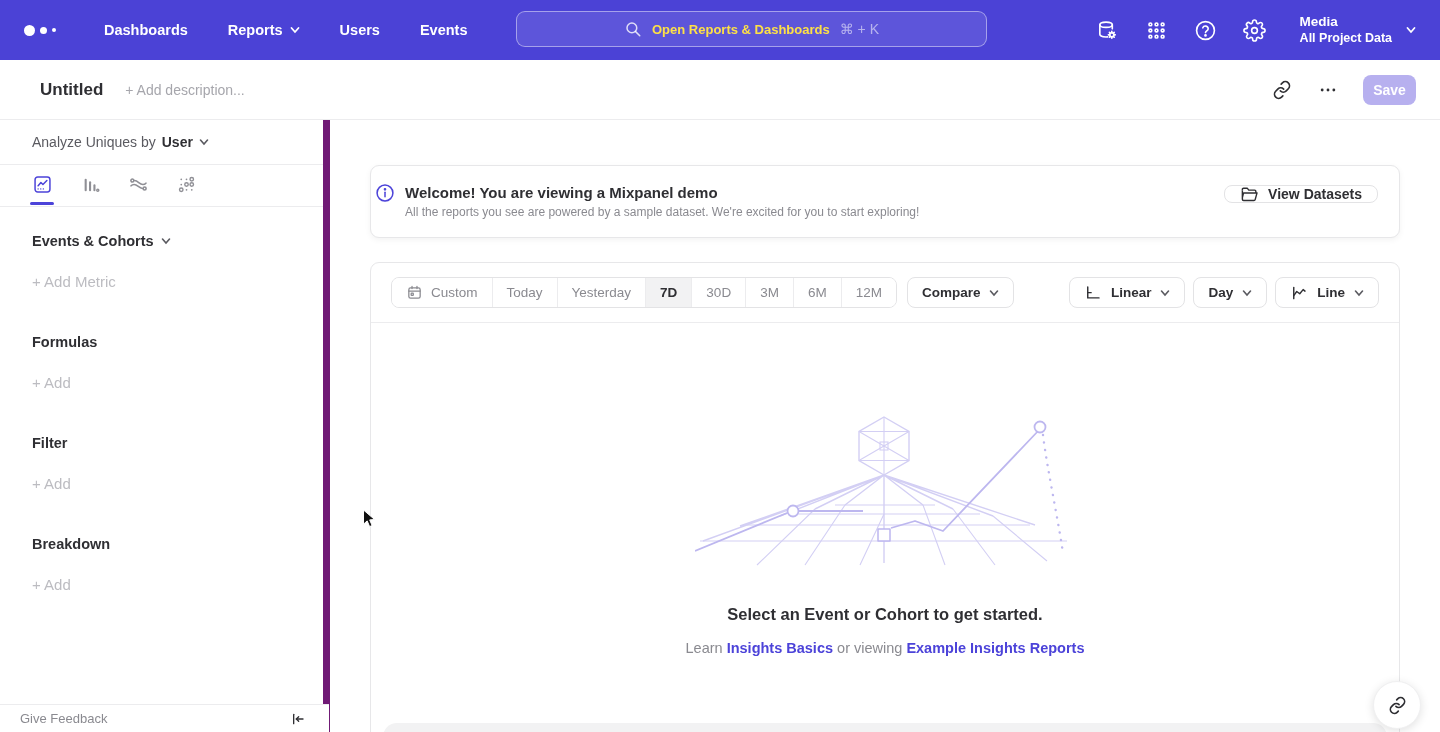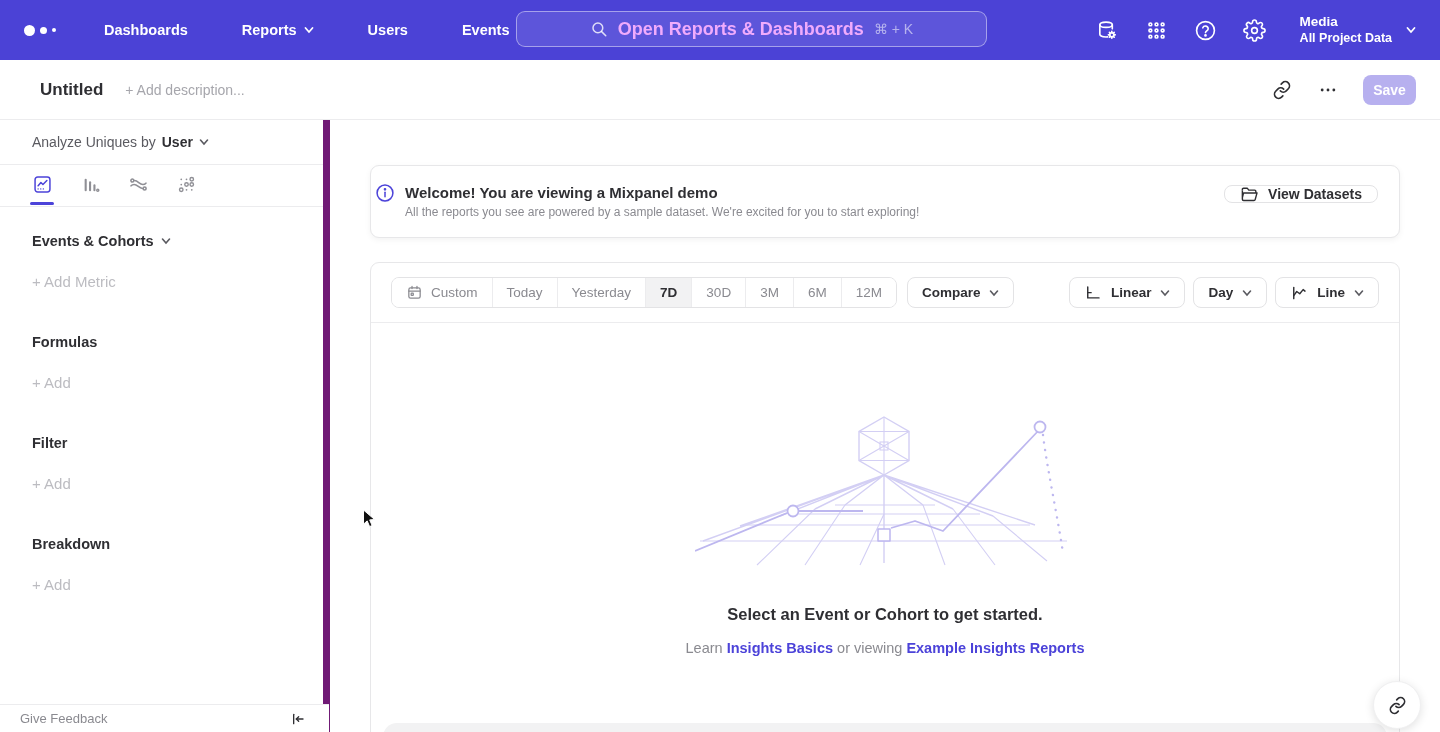--- a/index.html
+++ b/index.html
@@ -6,25 +6,25 @@
   html,body { width:1440px; height:732px; }
   body { font-family:"Liberation Sans", sans-serif; overflow:hidden; background:#fff; }
   .app { position:relative; width:1440px; height:732px; background:#fff; }
 
   
   .topnav { position:absolute; top:0; left:0; width:1440px; height:60px; background:#4B42D6; display:flex; align-items:center; padding:0 24px; color:#fff; }
   .logo { display:flex; align-items:center; gap:5px; width:54px; cursor:pointer; }
   .logo .d1{width:11px;height:11px;border-radius:50%;background:#fff;}
   .logo .d2{width:7px;height:7px;border-radius:50%;background:#fff;}
   .logo .d3{width:4px;height:4px;border-radius:50%;background:#fff;}
-  .nav-items { display:flex; align-items:center; gap:54px; margin-left:26px; font-size:14.5px; font-weight:600; }
+  .nav-items { display:flex; align-items:center; gap:40px; margin-left:26px; font-size:14.5px; font-weight:600; }
   .nav-item { display:flex; align-items:center; gap:7px; cursor:pointer; white-space:nowrap; }
   .chev { width:10px; height:10px; flex:0 0 auto; }
   .searchbar { position:absolute; left:516px; top:11px; width:471px; height:36px; background:rgba(255,255,255,0.10); border:1px solid rgba(255,255,255,0.45); border-radius:9px; display:flex; align-items:center; justify-content:center; gap:10px; cursor:pointer; }
-  .searchbar .s-label { font-size:18px; font-weight:600; color:#f0abfc; }
+  .searchbar .s-label { font-size:13px; font-weight:600; color:#fde047; }
   .searchbar .s-short { font-size:14px; color:rgba(255,255,255,0.55); }
   .nav-right { position:absolute; right:24px; top:0; height:60px; display:flex; align-items:center; gap:25px; }
   .nav-ico { width:24px; height:24px; color:#fff; cursor:pointer; display:flex; align-items:center; justify-content:center; }
   .proj { display:flex; align-items:center; gap:14px; cursor:pointer; margin-left:8px; }
   .proj-text { display:flex; flex-direction:column; line-height:1.25; }
   .proj-name { font-size:13.5px; font-weight:700; }
   .proj-sub { font-size:12.5px; font-weight:700; }
 
   
   .rep-header { position:absolute; top:60px; left:0; width:1440px; height:60px; background:#fff; border-bottom:1px solid #ECECEE; display:flex; align-items:center; padding:0 24px; }

